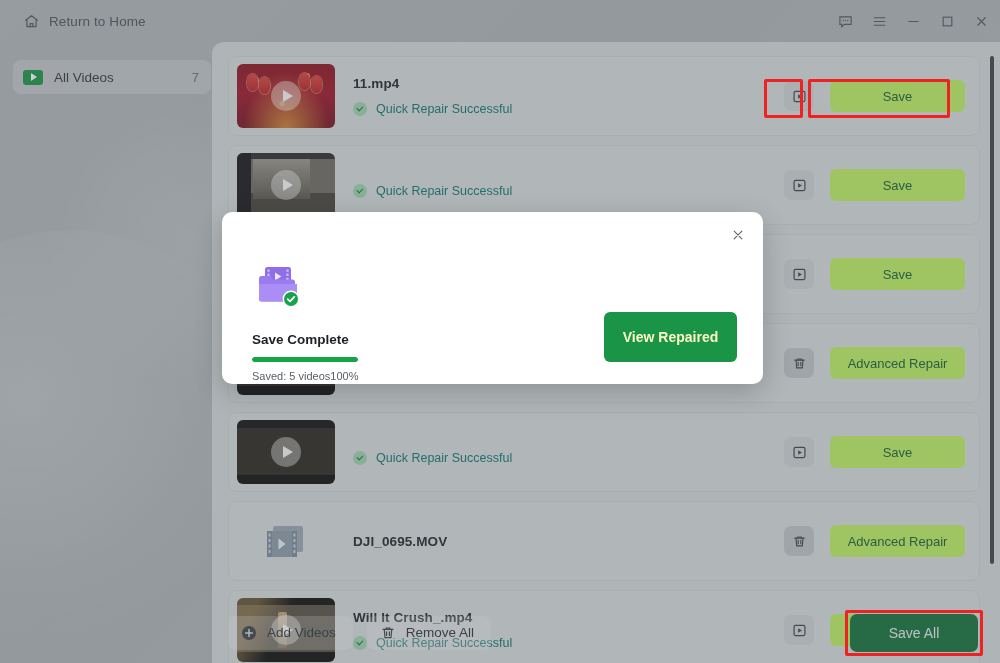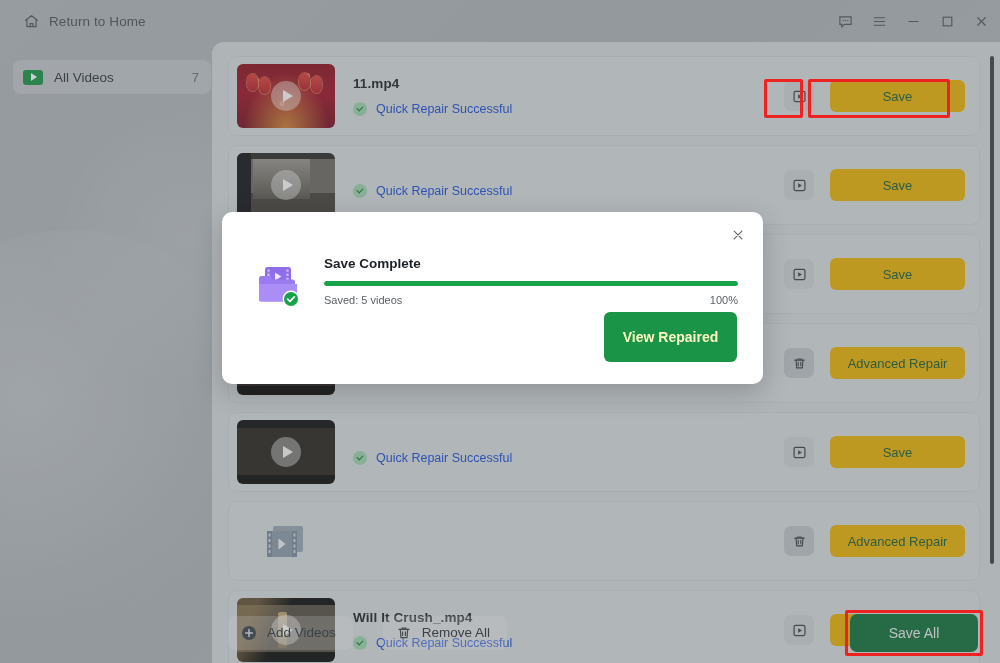--- a/index.html
+++ b/index.html
@@ -204,50 +204,50 @@
     flex: none; display: flex; align-items: center; justify-content: center;
   }
   .badge.ok { background: #9fd4ae; }
   .badge.ok::after {
     content: ""; width: 5px; height: 2.5px;
     border-left: 1.6px solid #147a38; border-bottom: 1.6px solid #147a38;
     transform: rotate(-45deg) translate(.5px,-1px);
   }
   .badge.fail { background: #cf4596; color:#fff; font-size:10px; font-weight:bold; line-height:1; }
   .badge.fail::after { content:"!"; color:#fff; font-size:10px; font-weight:bold; }
-  .status-text { font-size: 12.5px; color: #1d4ed8; }
+  .status-text { font-size: 12.5px; color: #0f766e; }
 
   .row-actions { display: flex; align-items: center; gap: 16px; flex: none; }
   .icon-btn {
     width: 30px; height: 30px;
     border-radius: 7px;
     background: #cfd3d6;
     display: flex; align-items: center; justify-content: center;
   }
   .icon-btn.trash { background: #c0c5ca; }
   .icon-btn svg { display: block; }
   .act-btn {
     width: 135px; height: 32px;
     border-radius: 6px;
-    background: #eab308;
+    background: #bef264;
     color: #1b5c36;
     font-size: 13px;
     display: flex; align-items: center; justify-content: center;
     border: none;
     font-family: inherit;
     text-align: right;
   }
 
   
   .bottombar {
     position: absolute; left: 0; bottom: 0;
     width: 788px; height: 61px;
     display: flex; align-items: center;
     padding: 0 22px 0 16px;
-    gap: 30px;
+    gap: 14px;
   }
   .ghost-btn {
     height: 34px;
     border-radius: 8px;
     background: rgba(255,255,255,.22);
     display: flex; align-items: center; gap: 10px;
     padding: 0 17px 0 13px;
     font-size: 13.5px; color: #2f353a;
     border: none; font-family: inherit;
   }
@@ -299,21 +299,21 @@
     z-index: 25;
   }
   .modal-close {
     position: absolute; right: 12px; top: 10px;
     width: 26px; height: 26px;
     display: flex; align-items: center; justify-content: center;
   }
   .modal-close svg { display:block; }
   .modal-body {
     position: absolute; left: 30px; top: 44px; right: 25px;
-    display: flex; align-items: flex-start; gap: 20px;
+    display: flex; align-items: flex-start; gap: 20px; flex-direction: column;
   }
   .modal-icon { width: 52px; height: 52px; flex: none; margin-top: 4px; }
   .modal-icon svg { display: block; }
   .modal-main { flex: 1; }
   .modal-title {
     font-size: 13.5px; font-weight: bold; color: #1d2125;
     margin-bottom: 10px;
   }
   .progress-track {
     height: 5px; border-radius: 3px;
@@ -533,20 +533,21 @@
             <rect x="5.6" y="23.5" width="1.9" height="3" fill="#cfd8e1"></rect>
             <rect x="5.6" y="29" width="1.9" height="3" fill="#cfd8e1"></rect>
             <rect x="30.5" y="12.5" width="1.9" height="3" fill="#cfd8e1"></rect>
             <rect x="30.5" y="18" width="1.9" height="3" fill="#cfd8e1"></rect>
             <rect x="30.5" y="23.5" width="1.9" height="3" fill="#cfd8e1"></rect>
             <rect x="30.5" y="29" width="1.9" height="3" fill="#cfd8e1"></rect>
             <path d="M15.5 17.5l7 5.5-7 5.5z" fill="#eef3f7"></path>
           </svg>
         </div>
         <div class="row-info">
+          <div class="row-name">DJI_0695.MOV</div>
         </div>
         <div class="row-actions">
           <div class="icon-btn trash">
             <svg width="15" height="15" viewBox="0 0 16 16" fill="none" stroke="#3d4449" stroke-width="1.2" stroke-linecap="round">
               <path d="M3 4.4h10"></path>
               <path d="M6.2 4.4V3.2h3.6v1.2"></path>
               <path d="M4.3 4.4l.7 8.2h6l.7-8.2"></path>
               <path d="M6.6 6.6v3.8M9.4 6.6v3.8"></path>
             </svg>
           </div>

